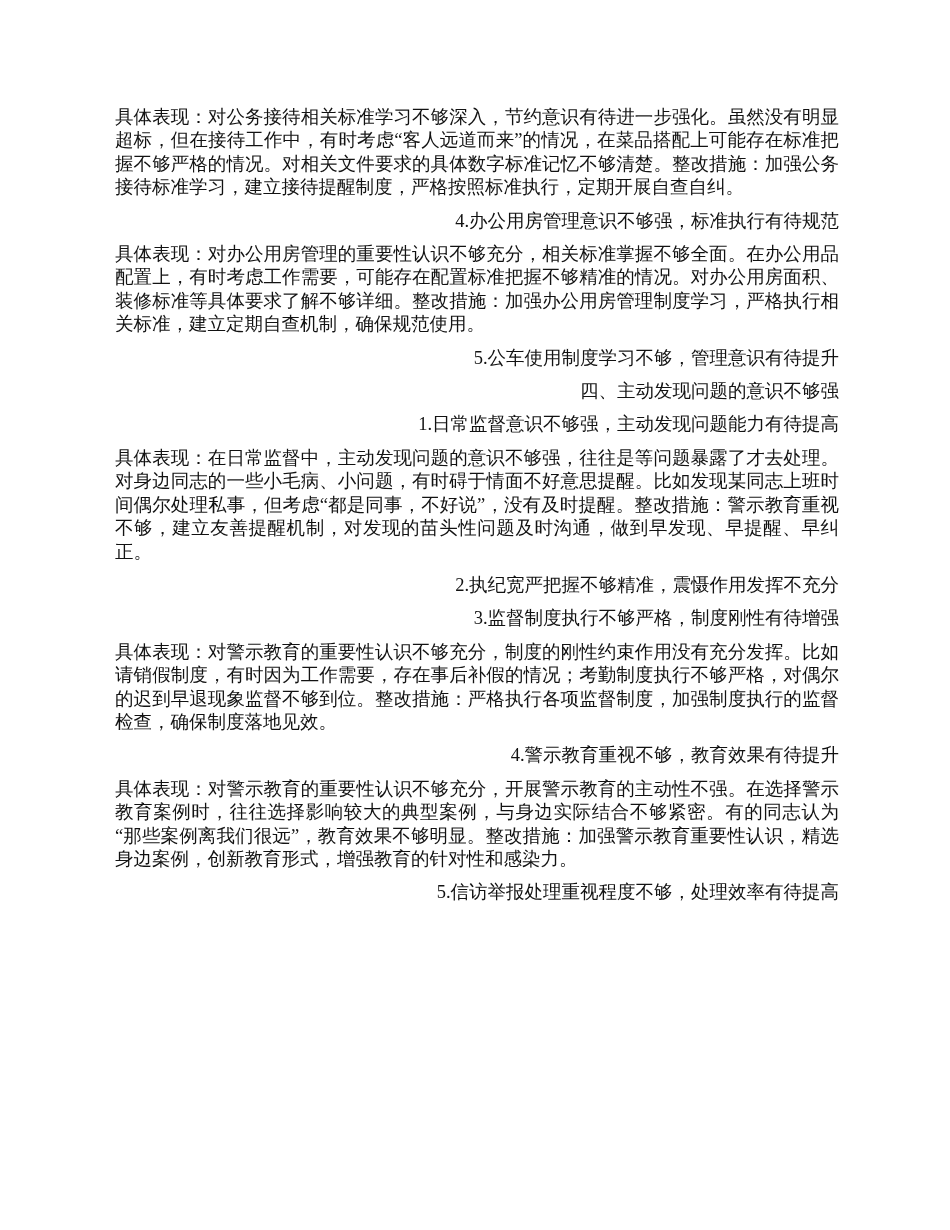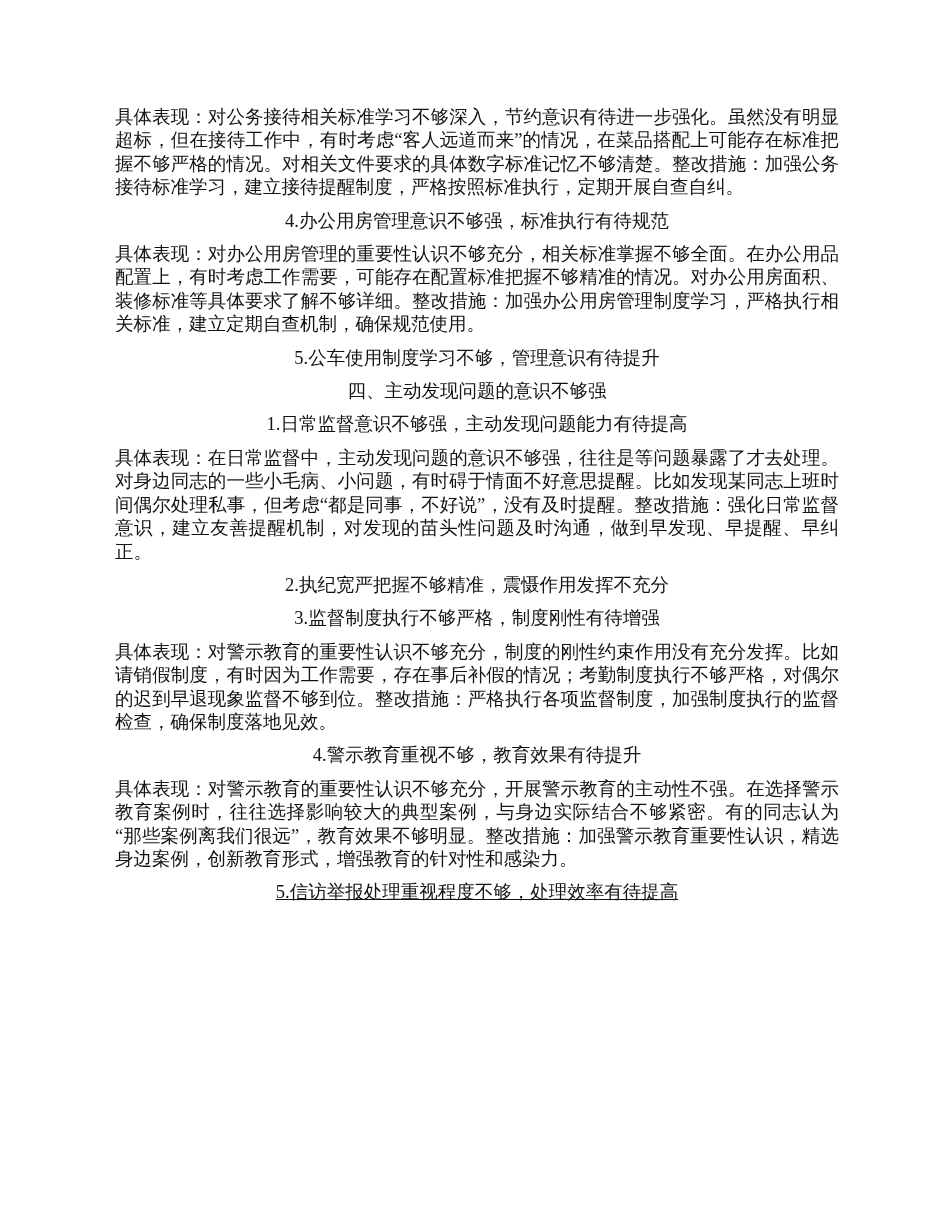--- a/index.html
+++ b/index.html
@@ -31,38 +31,37 @@
   .doc-content p.block {
     margin: 0 0 10px 0;
     font-size: 18.5px;
     line-height: 23.4px;
     text-align: justify;
     word-break: break-all;
     white-space: normal;
   }
   .doc-content p.block:last-child {
     margin-bottom: 16px;
-    text-decoration: underline;
   }
   .doc-content p.heading {
-    text-align: center;
+    text-align: right;
   }
 </style>
 </head>
 <body>
 
 <div class="doc-page">
   <div class="doc-content" id="doc-content">
       <p class="block para">具体表现：对公务接待相关标准学习不够深入，节约意识有待进一步强化。虽然没有明显超标，但在接待工作中，有时考虑“客人远道而来”的情况，在菜品搭配上可能存在标准把握不够严格的情况。对相关文件要求的具体数字标准记忆不够清楚。整改措施：加强公务接待标准学习，建立接待提醒制度，严格按照标准执行，定期开展自查自纠。</p>
       <p class="block heading">4.办公用房管理意识不够强，标准执行有待规范</p>
       <p class="block para">具体表现：对办公用房管理的重要性认识不够充分，相关标准掌握不够全面。在办公用品配置上，有时考虑工作需要，可能存在配置标准把握不够精准的情况。对办公用房面积、装修标准等具体要求了解不够详细。整改措施：加强办公用房管理制度学习，严格执行相关标准，建立定期自查机制，确保规范使用。</p>
       <p class="block heading">5.公车使用制度学习不够，管理意识有待提升</p>
       <p class="block heading">四、主动发现问题的意识不够强</p>
       <p class="block heading">1.日常监督意识不够强，主动发现问题能力有待提高</p>
-      <p class="block para">具体表现：在日常监督中，主动发现问题的意识不够强，往往是等问题暴露了才去处理。对身边同志的一些小毛病、小问题，有时碍于情面不好意思提醒。比如发现某同志上班时间偶尔处理私事，但考虑“都是同事，不好说”，没有及时提醒。整改措施：强化日常监督意识，建立友善提醒机制，对发现的苗头性问题及时沟通，做到早发现、早提醒、早纠正。</p>
+      <p class="block para">具体表现：在日常监督中，主动发现问题的意识不够强，往往是等问题暴露了才去处理。对身边同志的一些小毛病、小问题，有时碍于情面不好意思提醒。比如发现某同志上班时间偶尔处理私事，但考虑“都是同事，不好说”，没有及时提醒。整改措施：警示教育重视不够，建立友善提醒机制，对发现的苗头性问题及时沟通，做到早发现、早提醒、早纠正。</p>
       <p class="block heading">2.执纪宽严把握不够精准，震慑作用发挥不充分</p>
       <p class="block heading">3.监督制度执行不够严格，制度刚性有待增强</p>
       <p class="block para">具体表现：对警示教育的重要性认识不够充分，制度的刚性约束作用没有充分发挥。比如请销假制度，有时因为工作需要，存在事后补假的情况；考勤制度执行不够严格，对偶尔的迟到早退现象监督不够到位。整改措施：严格执行各项监督制度，加强制度执行的监督检查，确保制度落地见效。</p>
       <p class="block heading">4.警示教育重视不够，教育效果有待提升</p>
       <p class="block para">具体表现：对警示教育的重要性认识不够充分，开展警示教育的主动性不强。在选择警示教育案例时，往往选择影响较大的典型案例，与身边实际结合不够紧密。有的同志认为“那些案例离我们很远”，教育效果不够明显。整改措施：加强警示教育重要性认识，精选身边案例，创新教育形式，增强教育的针对性和感染力。</p>
       <p class="block heading">5.信访举报处理重视程度不够，处理效率有待提高</p>
     </div>
 </div>
 
 </body></html>

